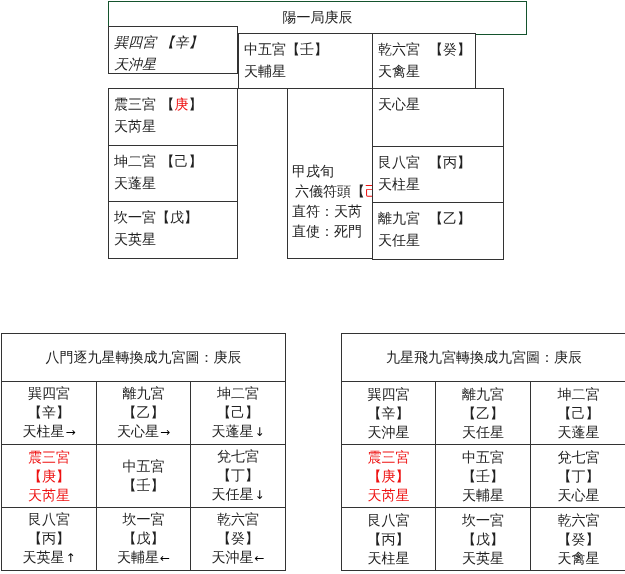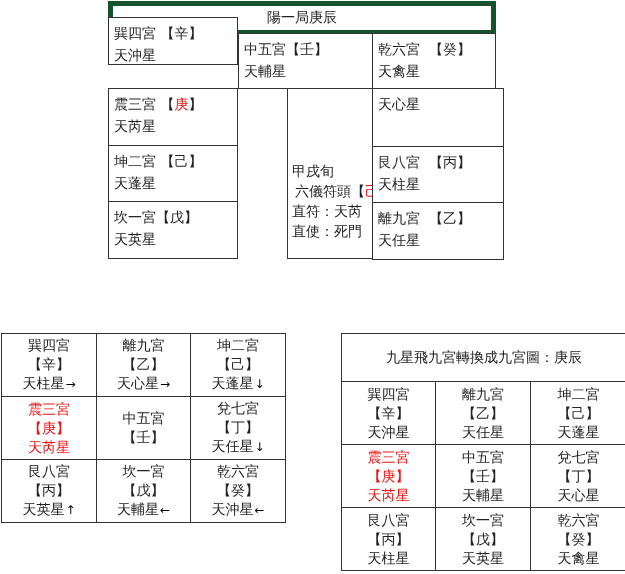--- a/index.html
+++ b/index.html
@@ -1,41 +1,41 @@
 <!DOCTYPE html>
 <html><head>
 <meta charset="utf-8">
 <style>
   html, body { margin:0; padding:0; background:#ffffff; }
   body { width:625px; height:574px; position:relative; overflow:hidden;
          font-family:"DejaVu Sans", "Liberation Sans", sans-serif; color:#222; }
   .box { position:absolute; border:1px solid #333; box-sizing:border-box; background:#fff; }
-  .title-box { position:absolute; left:108px; top:1px; width:388px; height:34px;
-               border:5px solid #14532d; box-sizing:border-box;
+  .title-box { position:absolute; left:108px; top:1px; width:419px; height:34px;
+               border:1px solid #14532d; box-sizing:border-box;
                display:flex; align-items:center; justify-content:center; font-size:14px; }
   .palace { padding:4px 0 0 5px; font-size:14px; line-height:22px; }
   .palace .red, .red { color:#ee1111; }
   .center { padding:76px 0 0 4px; font-size:14px; line-height:20px;margin-left:48px; }
   .center .indent { padding-left:3px; }
 
   table.grid { position:absolute; border-collapse:collapse; table-layout:fixed; background:#fff; }
   table.grid td { border:1px solid #333; text-align:center; vertical-align:middle;
                   font-size:14px; line-height:19px; padding:0; }
   table.grid td.head { height:47px; font-size:14px; }
   table.grid tr.row td { height:62px; }
   .arrow { font-size:12px; color:#000; margin-left:1px; }
 </style>
 </head>
 <body>
 
 <div class="title-box">
   <span>陽一局庚辰</span>
 </div>
 
-<div class="box palace" style="left:108px;top:17px;width:130px;height:48px;">
+<div class="box palace" style="left:108px;top:26px;width:130px;height:48px;font-style:italic;">
   <div><span>巽四宮</span> <span>【</span><span>辛</span><span>】</span></div>
   <div>天沖星</div>
 </div>
 <div class="box palace" style="left:108px;top:88px;width:130px;height:58px;">
   <div><span>震三宮</span> <span>【</span><span class="red">庚</span><span>】</span></div>
   <div>天芮星</div>
 </div>
 <div class="box palace" style="left:108px;top:145px;width:130px;height:57px;">
   <div><span>坤二宮</span> <span>【</span><span>己</span><span>】</span></div>
   <div>天蓬星</div>
@@ -49,21 +49,21 @@
   <div><span>中五宮</span><span>【</span><span>壬</span><span>】</span></div>
   <div>天輔星</div>
 </div>
 <div class="box center" style="left:239px;top:88px;width:133px;height:171px;padding-top:72px;">
   <div>甲戌旬</div>
   <div class="indent"><span>六儀符頭</span><span>【</span><span class="red">己</span><span>】</span></div>
   <div>直符：天芮</div>
   <div>直使：死門</div>
 </div>
 
-<div class="box palace" style="left:372px;top:33px;width:124px;height:56px;">
+<div class="box palace" style="left:372px;top:33px;width:104px;height:56px;">
   <div><span>乾六宮</span>&nbsp;&nbsp;<span>【</span><span>癸</span><span>】</span></div>
   <div>天禽星</div>
 </div>
 <div class="box palace" style="left:372px;top:88px;width:132px;height:59px;">
   <div>天心星</div>
 </div>
 <div class="box palace" style="left:372px;top:146px;width:132px;height:57px;">
   <div><span>艮八宮</span>&nbsp;&nbsp;<span>【</span><span>丙</span><span>】</span></div>
   <div>天柱星</div>
 </div>
@@ -72,20 +72,23 @@
   <div>天任星</div>
 </div>
 
 <table class="grid" style="left:1px;top:333px;width:284px;">
   <colgroup>
       <col style="width:95px">
       <col style="width:94px">
       <col style="width:95px">
     </colgroup>
   <tbody>
+      <tr>
+    <td class="head" colspan="3">八門逐九星轉換成九宮圖：庚辰</td>
+  </tr>
   <tr class="row">
     <td>
       <div>巽四宮</div>
       <div>【辛】</div>
       <div><span>天柱星</span><span class="arrow">→</span></div>
     </td>
     <td>
       <div>離九宮</div>
       <div>【乙】</div>
       <div><span>天心星</span><span class="arrow">→</span></div>

